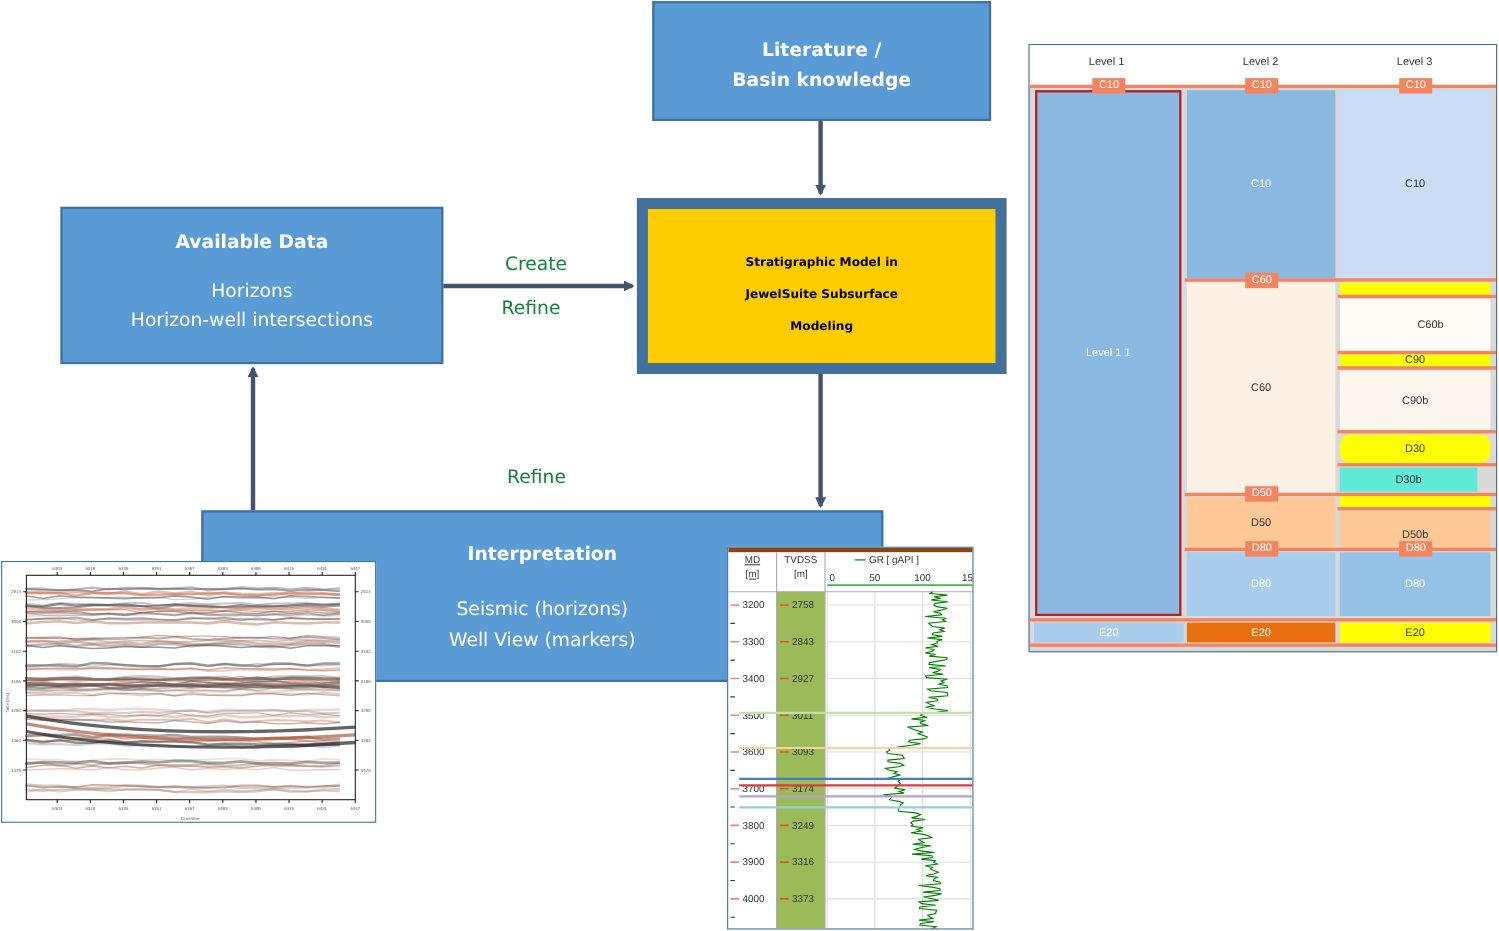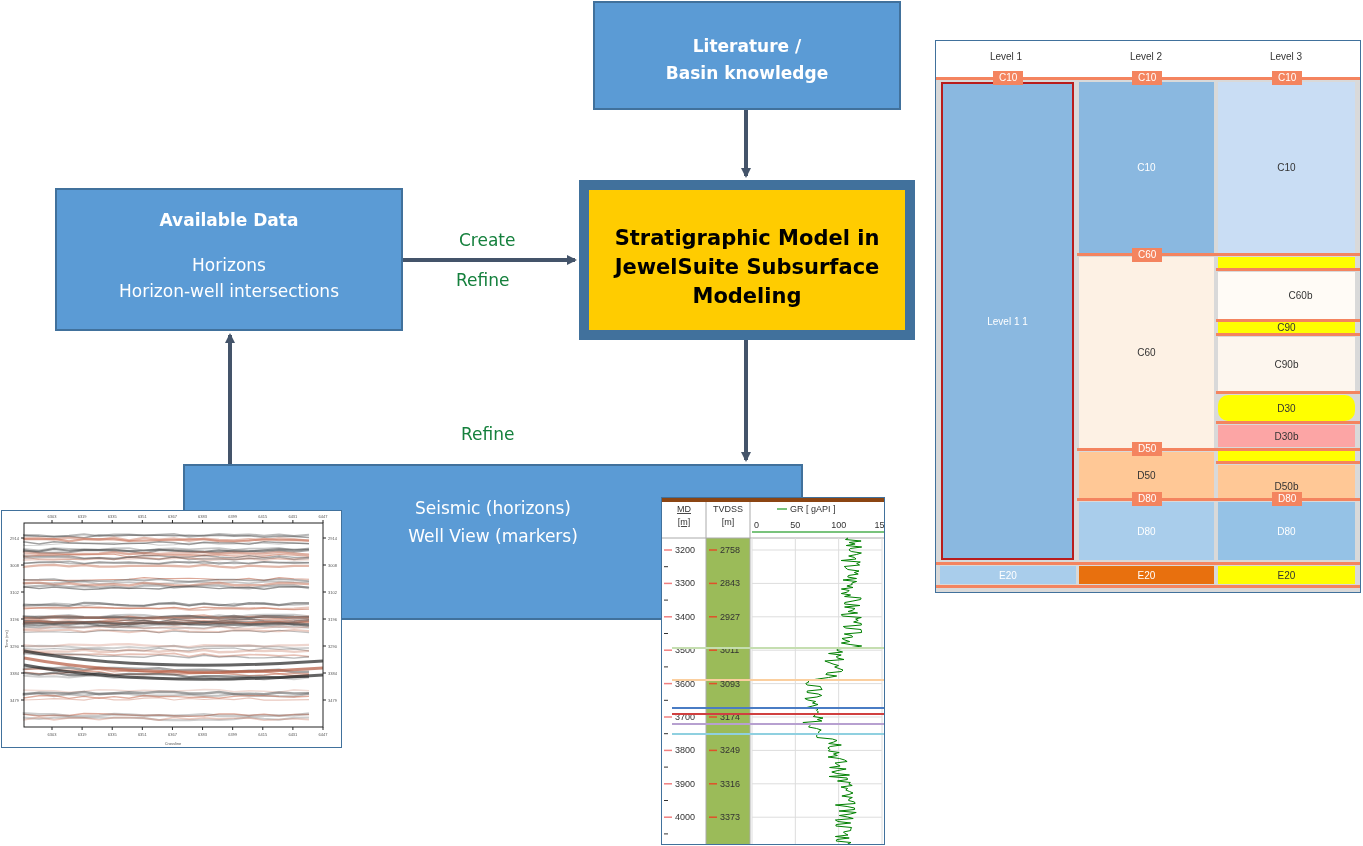--- a/index.html
+++ b/index.html
@@ -9,21 +9,21 @@
          color:#ffffff; text-align:center; font-family:"DejaVu Sans", sans-serif; }
   .box .title { font-weight:bold; font-size:17px; }
   .box .line { font-size:17px; }
   #lit { left:593px; top:1px; width:308px; height:109px; padding-top:30px; }
   #lit .title { line-height:27px; }
   #avail { left:55px; top:188px; width:348px; height:143px; padding-top:20px; }
   #avail .title { margin-bottom:22px; }
   #avail .line { line-height:26px; }
   #strat { left:579px; top:180px; width:336px; height:160px; background:#ffcc00;
            border:10px solid #41719c; color:#000; padding-top:34px; }
-  #strat .title { color:#000; line-height:29px; font-size:21px; }
+  #strat .title { color:#000; line-height:29px; font-size:11px; }
   #interp { left:183px; top:464px; width:620px; height:156px; padding-top:28px; }
   #interp .title { margin-bottom:26px; }
   #interp .line { line-height:28px; }
   .lbl { position:absolute; font-size:17px; color:#15803d; font-family:"DejaVu Sans", sans-serif; }
   svg.arrows { position:absolute; left:0; top:0; }
 
   
   #seismic { position:absolute; left:1px; top:510px; width:341px; height:238px; background:#fff;
              border:1px solid #41719c; box-sizing:border-box; }
   #seismic svg { position:absolute; left:0; top:0; }
@@ -73,20 +73,21 @@
   <div class="line">Horizon-well intersections</div>
 </div>
 
 <div class="box" id="strat">
   <div class="title">Stratigraphic Model in</div>
   <div class="title">JewelSuite Subsurface</div>
   <div class="title">Modeling</div>
 </div>
 
 <div class="box" id="interp">
+  <div class="title">Interpretation</div>
   <div class="line">Seismic (horizons)</div>
   <div class="line">Well View (markers)</div>
 </div>
 
 <div class="lbl" style="left:459px;top:230px;">Create</div>
 <div class="lbl" style="left:456px;top:270px;">Refine</div>
 <div class="lbl" style="left:461px;top:424px;">Refine</div>
 
 <div id="seismic">
   <svg width="341" height="238" id="seis-svg">
@@ -356,21 +357,21 @@
   <div class="cell" style="left:143px;top:411px;width:135px;height:46px;background:#ffc896;">D50</div>
   <div class="cell light" style="left:143px;top:461px;width:135px;height:58px;background:#a9cdeb;">D80</div>
   <div class="cell light" style="left:143px;top:525px;width:135px;height:18px;background:#e8700e;">E20</div>
 
   <div class="cell" style="left:282px;top:41px;width:137px;height:171px;background:#c9ddf4;">C10</div>
   <div class="cell" style="left:282px;top:216px;width:137px;height:11px;background:#ffff00;"></div>
   <div class="cell" style="left:282px;top:231px;width:137px;height:47px;background:#fffbf6;padding-left:28px;">C60b</div>
   <div class="cell" style="left:282px;top:281px;width:137px;height:11px;background:#ffff00;">C90</div>
   <div class="cell" style="left:282px;top:296px;width:137px;height:54px;background:#fdf6ee;">C90b</div>
   <div class="cell" style="left:282px;top:354px;width:137px;height:26px;background:#ffff00;border-radius:10px;">D30</div>
-  <div class="cell" style="left:282px;top:384px;width:137px;height:22px;background:#fca5a5;">D30b</div>
+  <div class="cell" style="left:282px;top:384px;width:125px;height:22px;background:#5eead4;">D30b</div>
   <div class="cell" style="left:282px;top:410px;width:137px;height:10px;background:#ffff00;"></div>
   <div class="cell" style="left:282px;top:424px;width:137px;height:33px;background:#ffc896;padding-top:10px;">D50b</div>
   <div class="cell light" style="left:282px;top:461px;width:137px;height:58px;background:#95c2e6;">D80</div>
   <div class="cell" style="left:282px;top:525px;width:137px;height:18px;background:#ffff00;">E20</div>
 
   <div class="hline" style="left:0;top:36px;width:426px;"></div>
   <div class="hline" style="left:141px;top:212px;width:285px;"></div>
   <div class="hline" style="left:280px;top:227px;width:146px;"></div>
   <div class="hline" style="left:280px;top:278px;width:146px;"></div>
   <div class="hline" style="left:280px;top:292px;width:146px;"></div>

